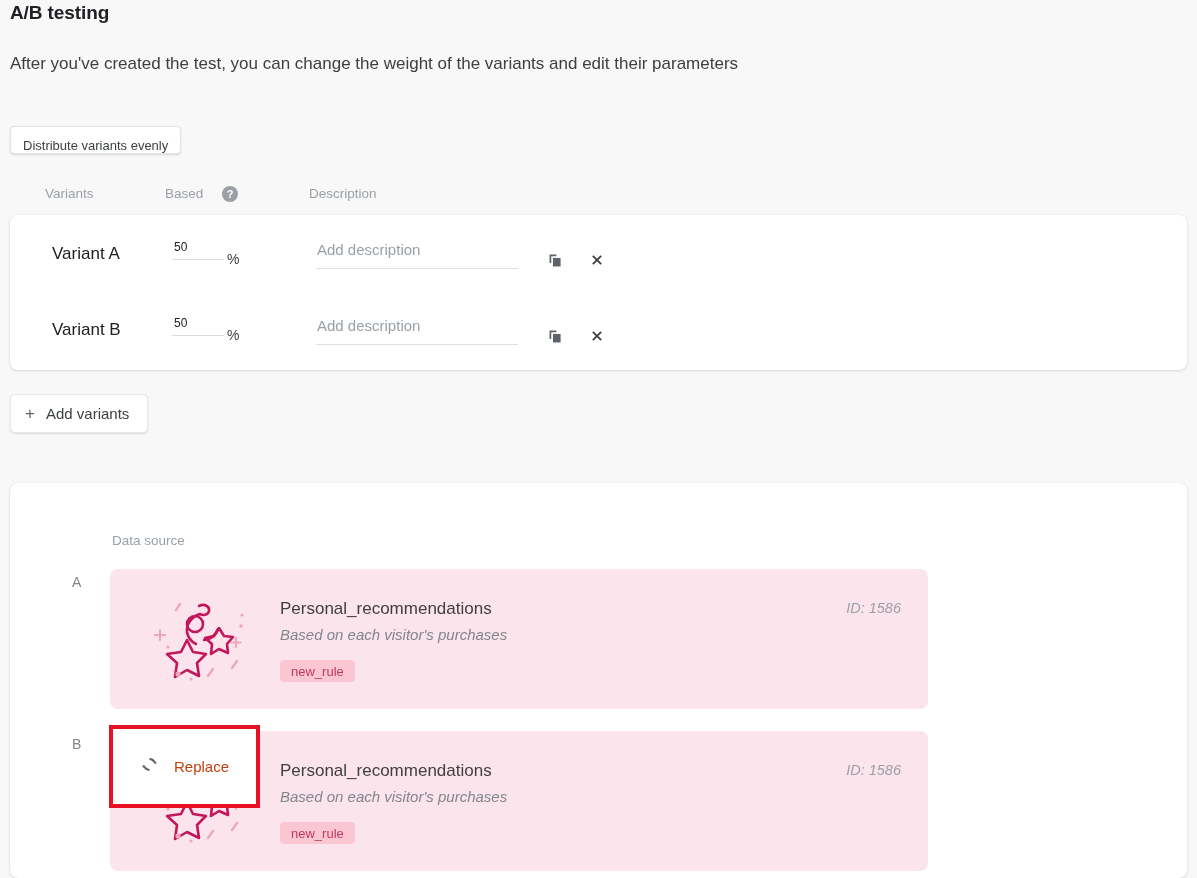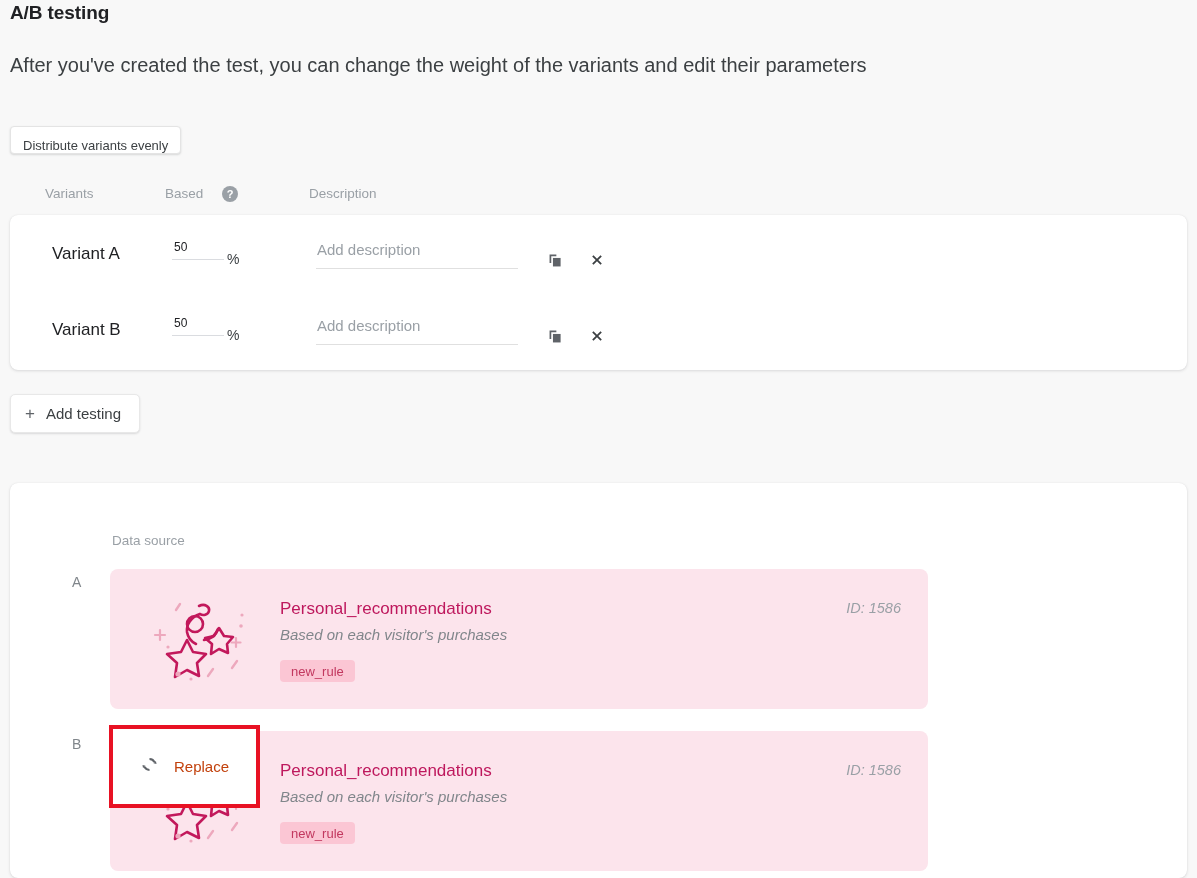--- a/index.html
+++ b/index.html
@@ -23,21 +23,21 @@
     position: absolute;
     left: 10px; top: 2px;
     font-size: 19px;
     font-weight: bold;
     color: #202124;
     letter-spacing: -0.1px;
   }
   .page-subtitle {
     position: absolute;
     left: 10px; top: 54px;
-    font-size: 20px;
+    font-size: 17px;
     color: #3c4043;
     font-weight: 400;
   }
 
   
   .distribute-btn {
     position: absolute;
     left: 10px; top: 126px;
     height: 28px;
     padding: 0 12px;
@@ -229,21 +229,21 @@
 
   .ds-illu {
     position: absolute;
     left: 36px; top: 15px;
     width: 110px; height: 110px;
   }
   .ds-title {
     position: absolute;
     left: 170px; top: 30px;
     font-size: 17px;
-    color: #be185d;
+    color: #404040;
     white-space: nowrap;
   }
   .ds-sub {
     position: absolute;
     left: 170px; top: 57px;
     font-size: 15px;
     font-style: italic;
     color: #80868b;
     white-space: nowrap;
   }
@@ -355,21 +355,21 @@
             <path d="M4 5.6 L5.6 4 L10 8.4 L14.4 4 L16 5.6 L11.6 10 L16 14.4 L14.4 16 L10 11.6 L5.6 16 L4 14.4 L8.4 10 Z" fill="#3c4043"></path>
           </svg>
         </span>
       </div>
     </div>
 
   </div>
 
   <div class="add-variant-btn">
     <span class="plus-glyph">+</span>
-    <span>Add testing</span>
+    <span>Add variants</span>
   </div>
 
   <div class="ds-card">
     <div class="ds-label">Data source</div>
   </div>
 
   <div class="ds-letter a">A</div>
   <div class="ds-letter b">B</div>
 
   <div class="ds-item a">

